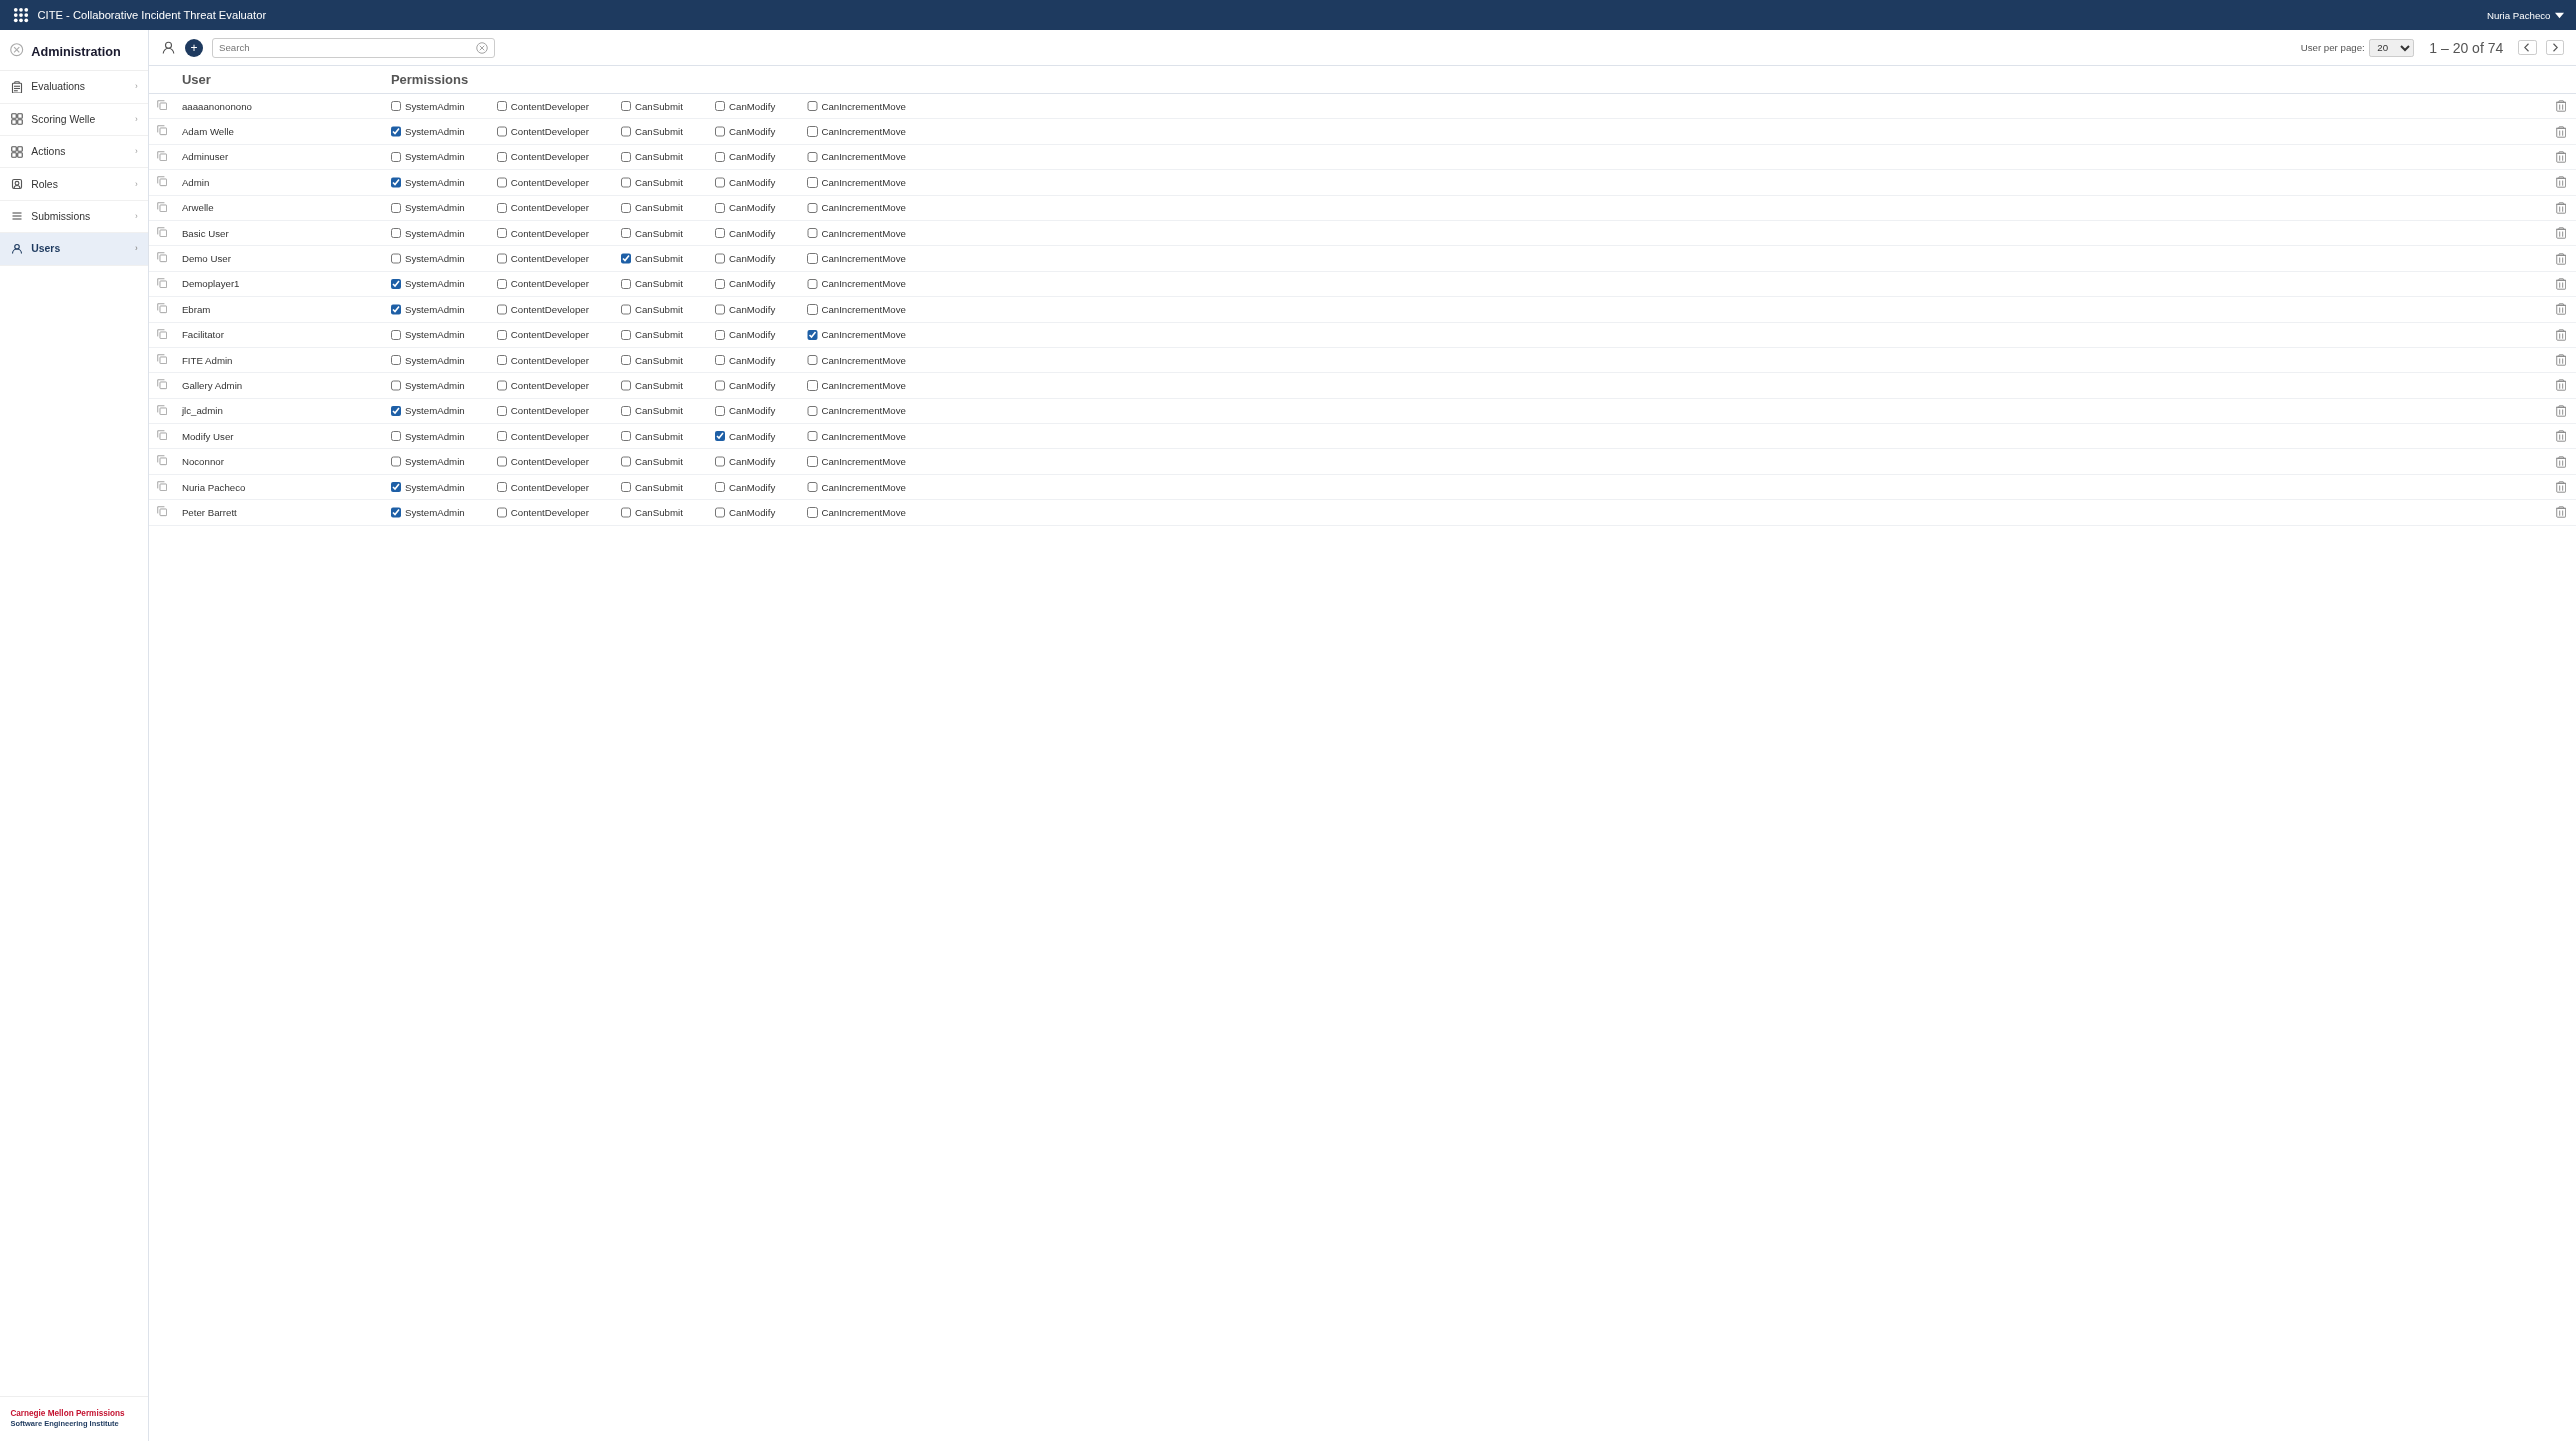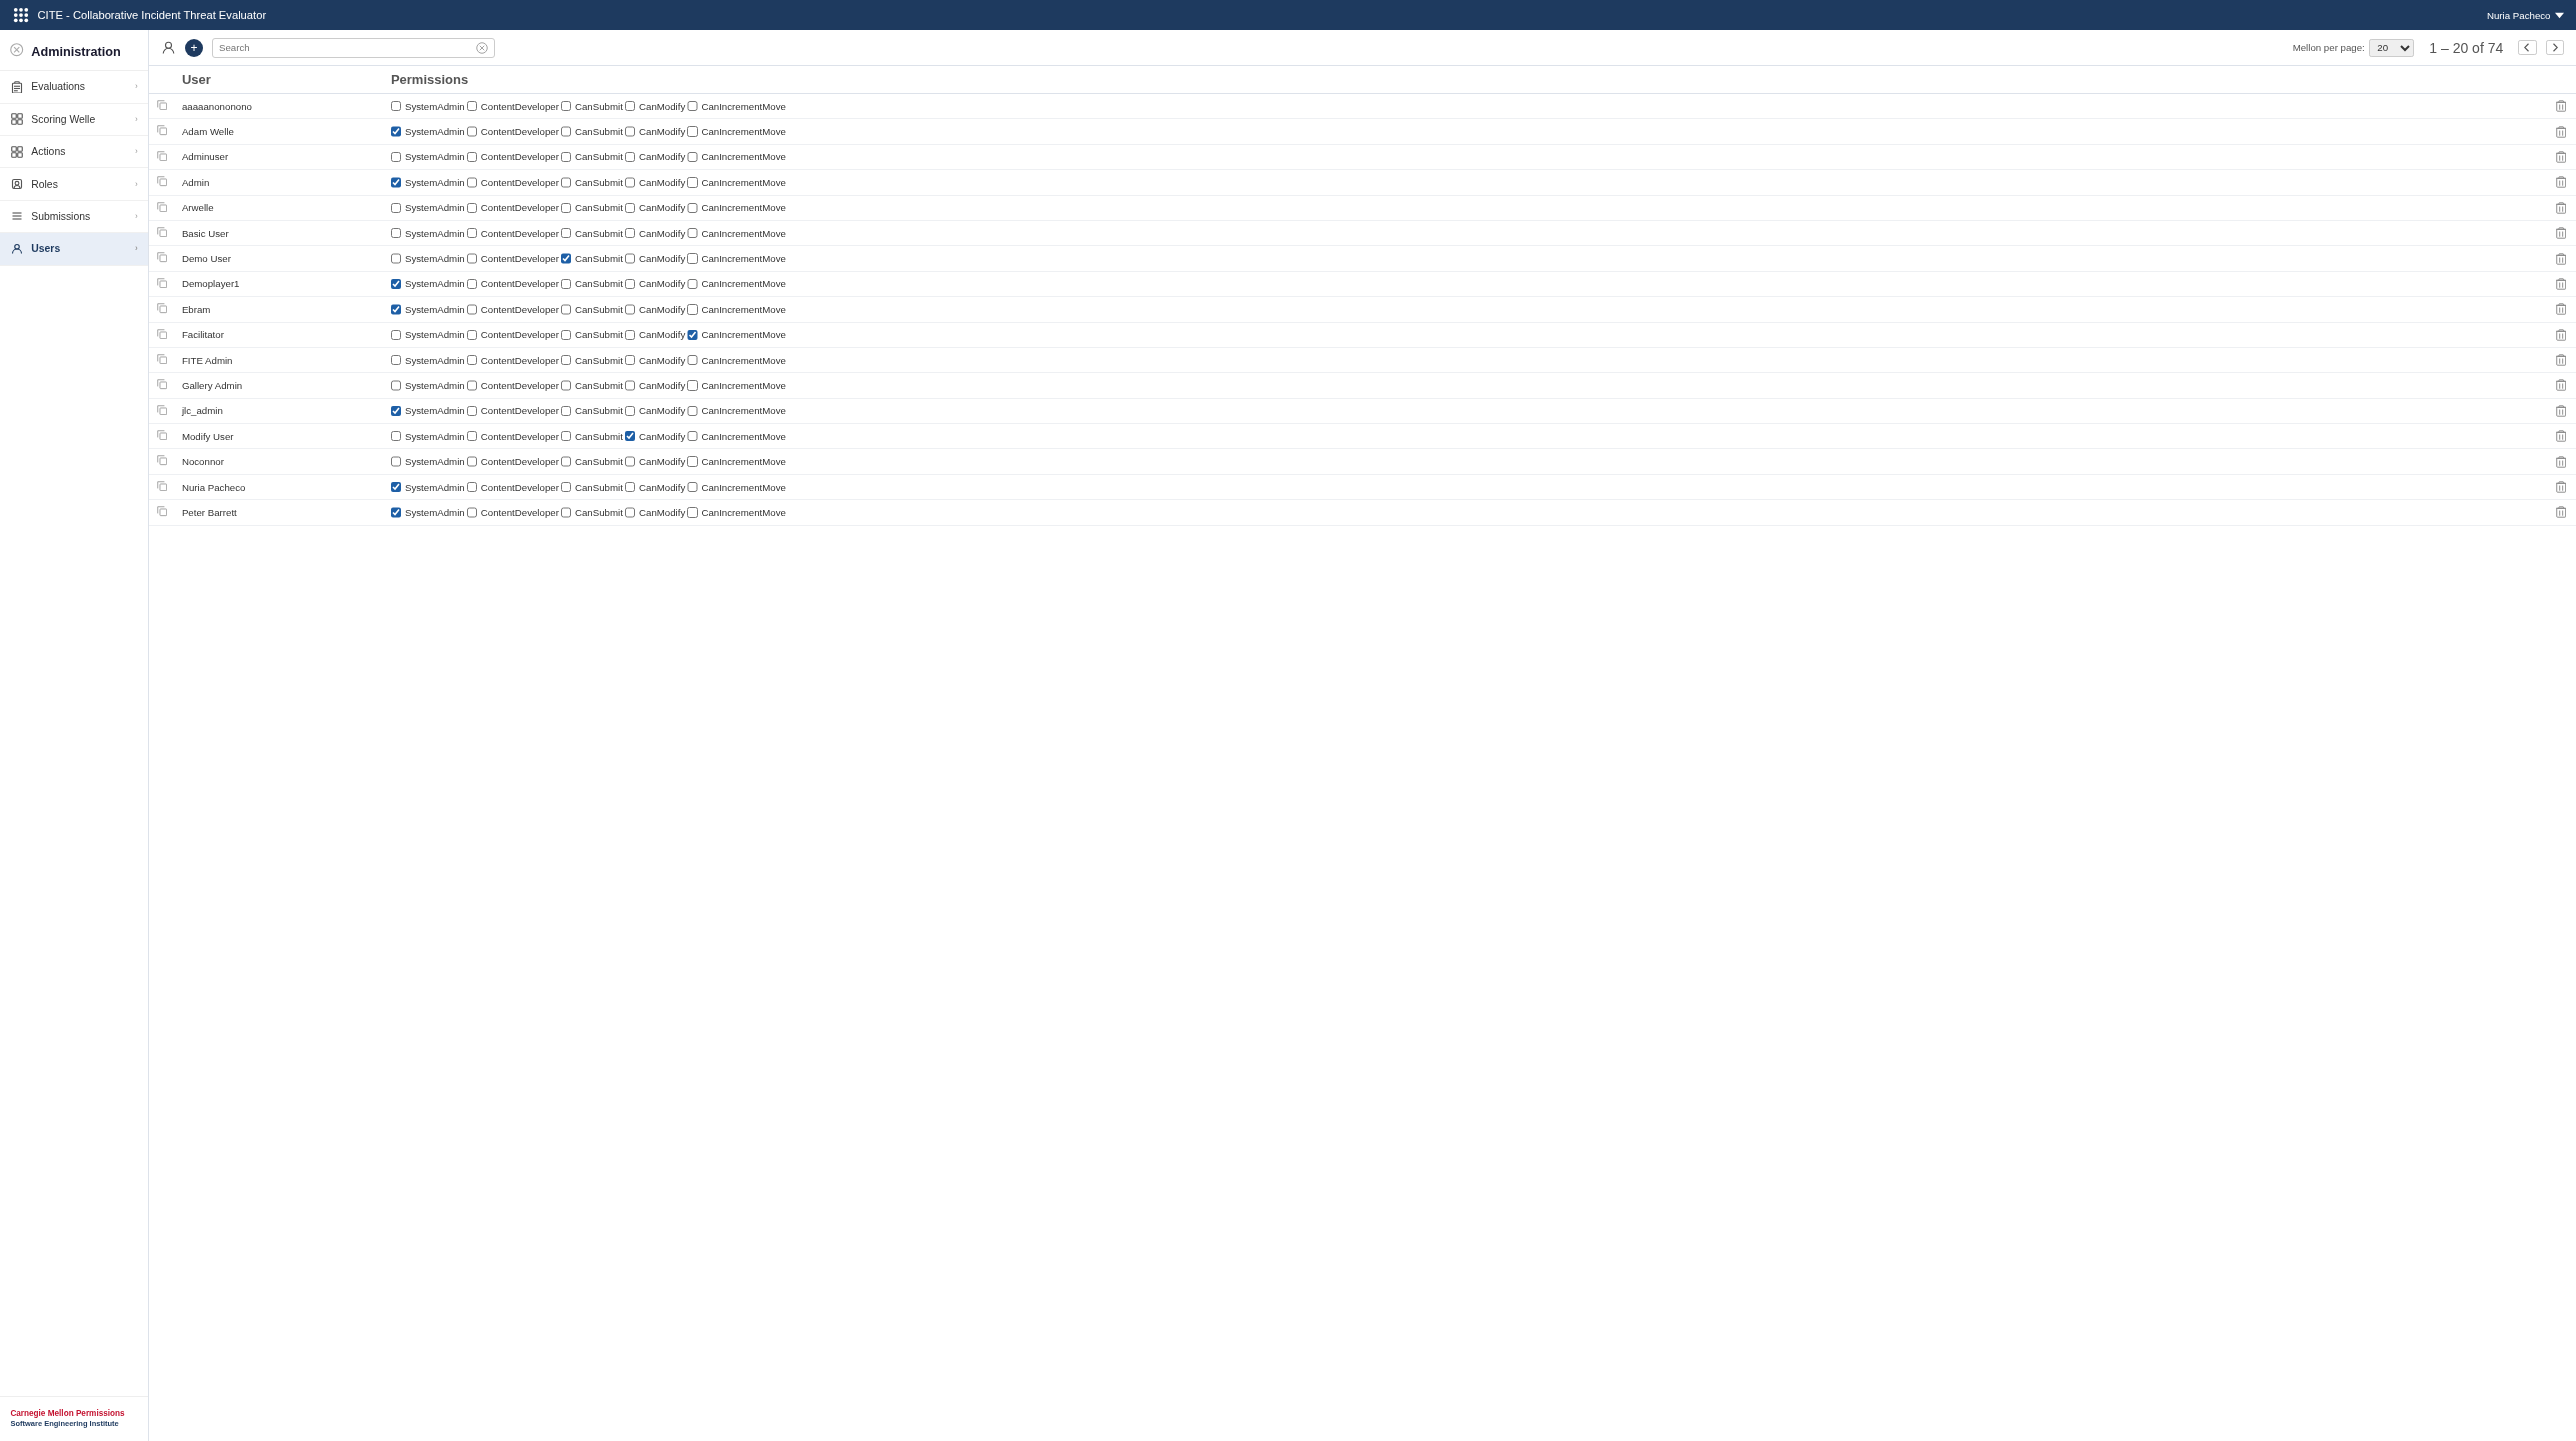--- a/index.html
+++ b/index.html
@@ -167,21 +167,21 @@
     tbody td { padding: 6px 7.5px; font-size: 9.7px; color: #333; vertical-align: middle; }
 
     
     .perm-cell { display: flex; align-items: center; gap: 3.7px; white-space: nowrap; }
     .perm-checkbox { width: 10.4px; height: 10.4px; accent-color: #1e5fa6; cursor: pointer; }
 
     
     .td-user { width: 209px; }
     .td-delete { width: 30px; text-align: center; }
 
-    .all-perms { display: flex; gap: 2px; align-items: center; }
+    .all-perms { display: flex; gap: 32px; align-items: center; }
   </style>
 </head>
 <body>
 
 <div class="topbar">
   <div class="topbar-left">
     <svg class="topbar-logo" viewBox="0 0 24 24" fill="white">
       <circle cx="5" cy="5" r="2.5"></circle>
         <circle cx="12" cy="5" r="2.5"></circle>
         <circle cx="19" cy="5" r="2.5"></circle>
@@ -326,21 +326,21 @@
         <span class="search-clear">
           <svg width="12" height="12" viewBox="0 0 16 16" fill="none">
             <circle cx="8" cy="8" r="7" stroke="#999" stroke-width="1.2"></circle>
             <line x1="5" y1="5" x2="11" y2="11" stroke="#999" stroke-width="1.2"></line>
             <line x1="11" y1="5" x2="5" y2="11" stroke="#999" stroke-width="1.2"></line>
           </svg>
         </span>
       </div>
       <div class="toolbar-spacer"></div>
       <div class="items-per-page">
-        <span>Mellon per page:</span>
+        <span>User per page:</span>
         <select class="items-select">
           <option value="20">20</option>
           <option value="50">50</option>
           <option value="100">100</option>
         </select>
       </div>
       <span class="pagination-info">1 – 20 of 74</span>
       <button class="pagination-btn">
         <svg width="6" height="9" viewBox="0 0 8 12" fill="none" stroke="#555" stroke-width="1.5">
           <polyline points="6,1 1,6 6,11"></polyline>

